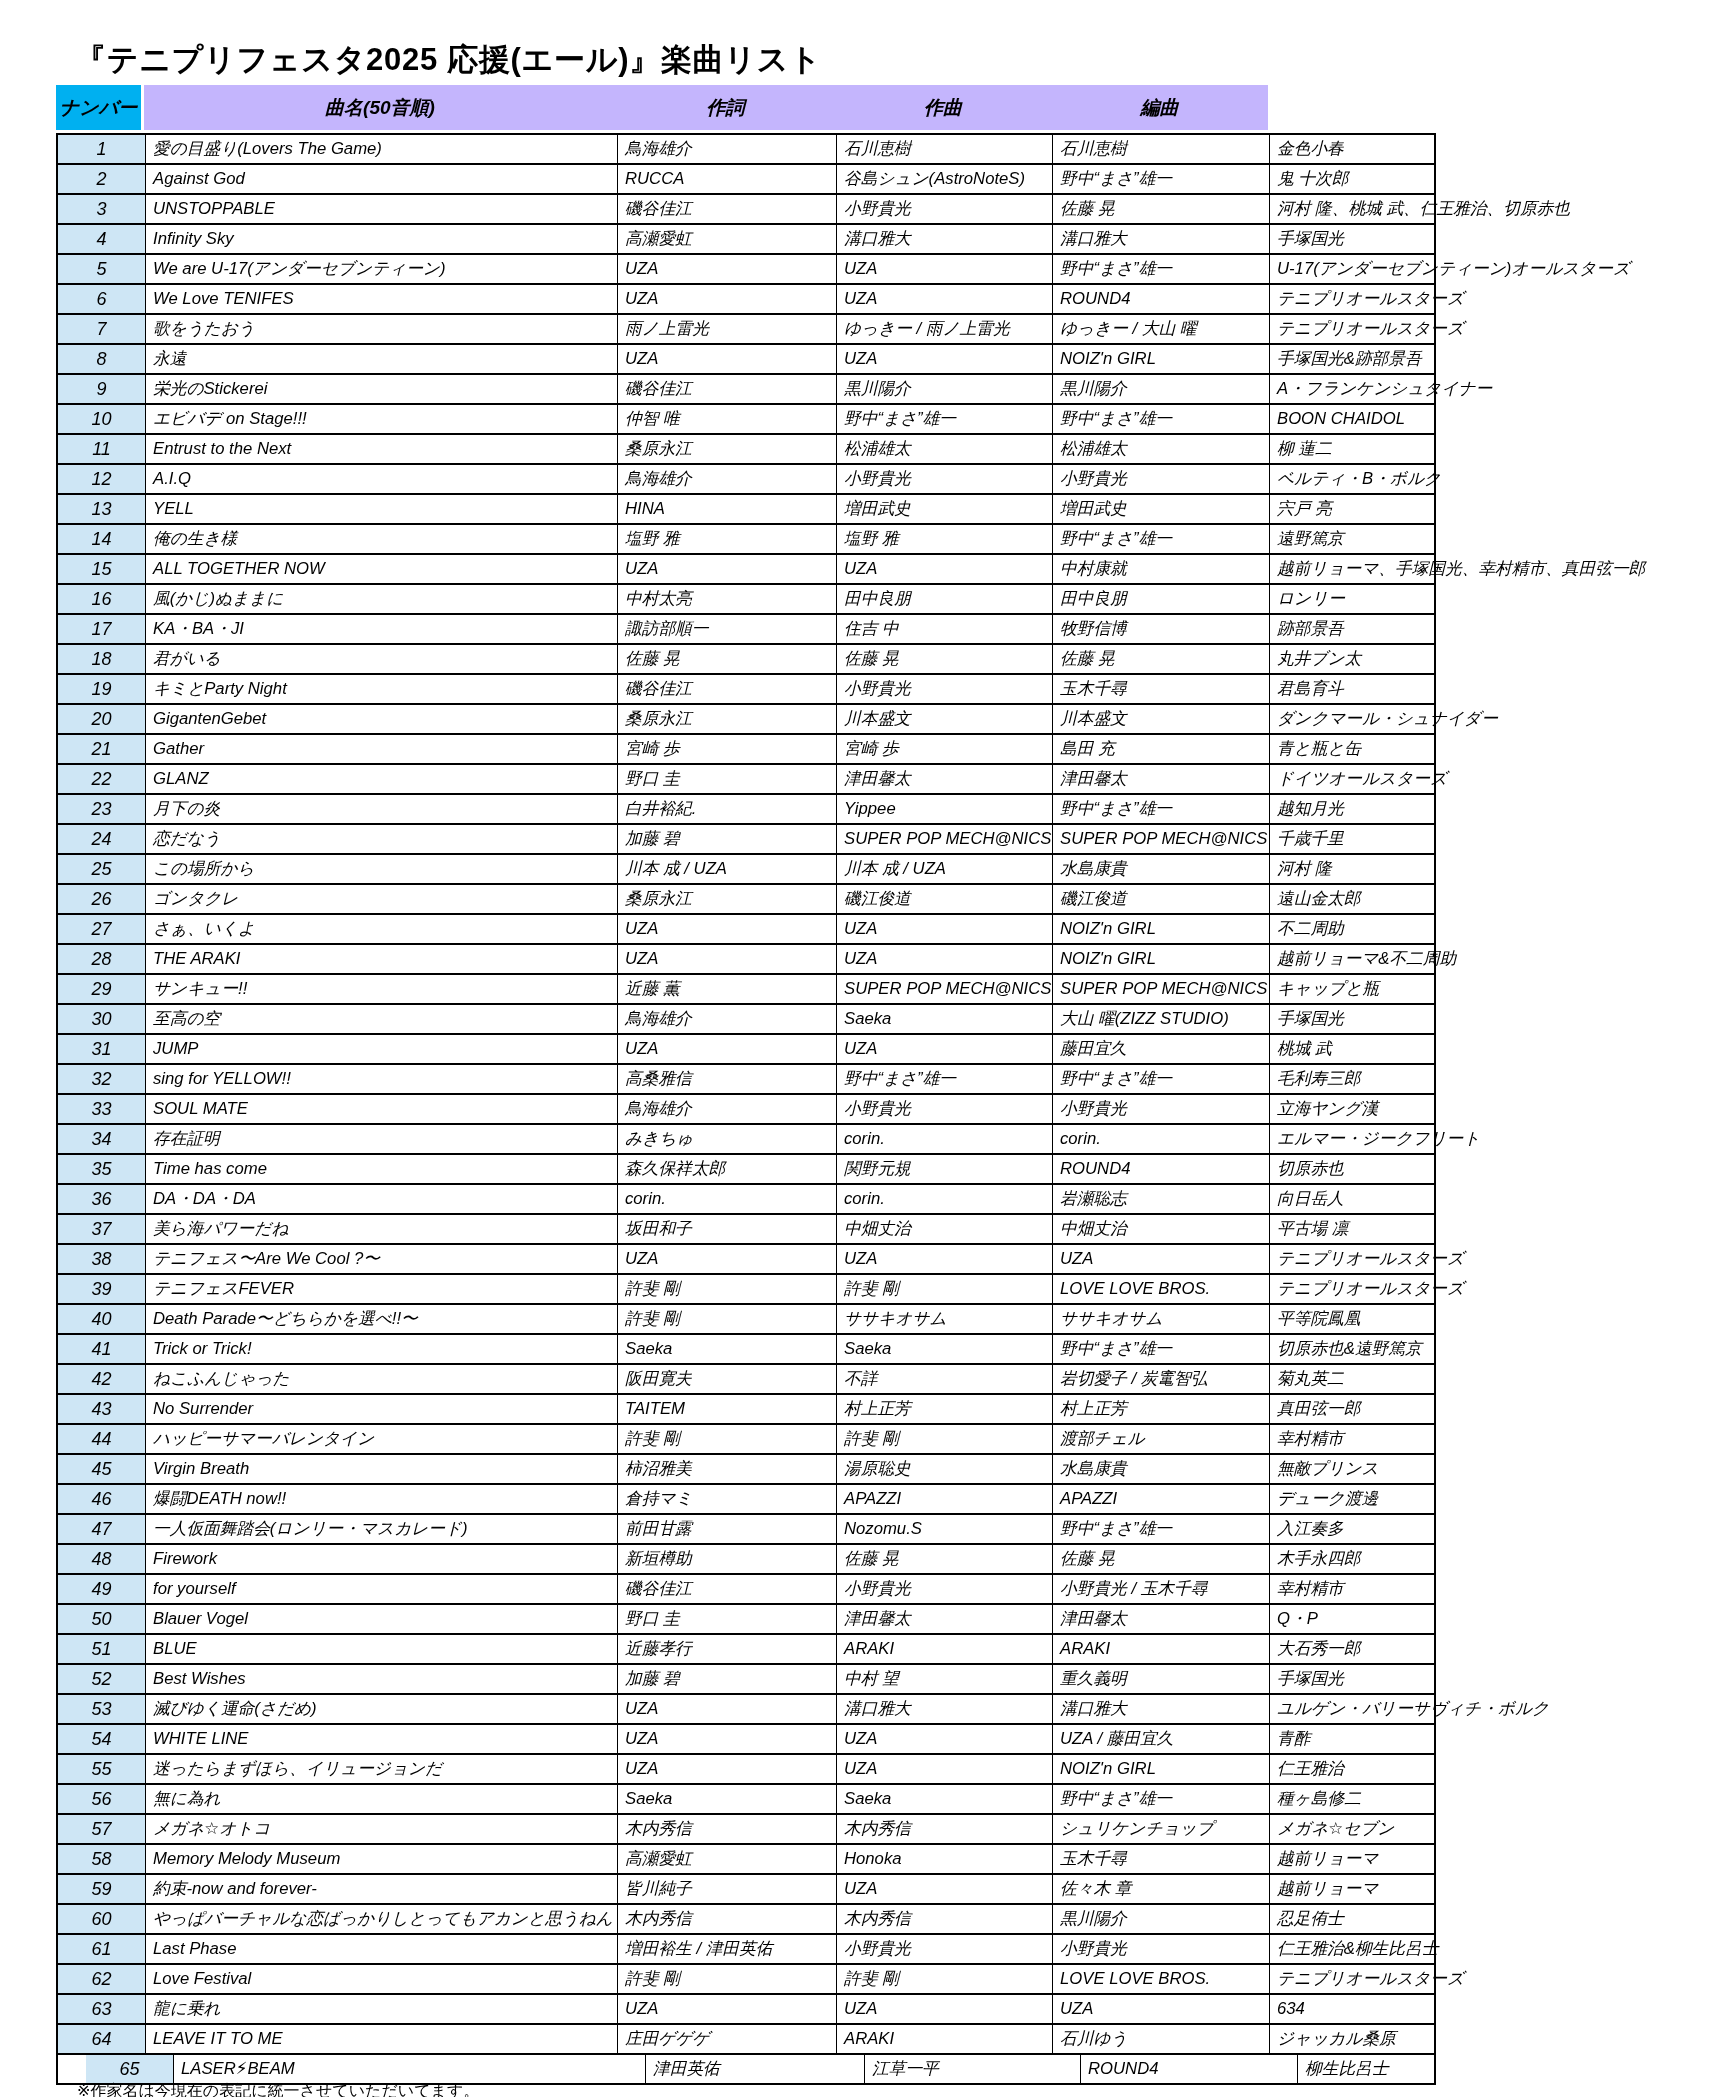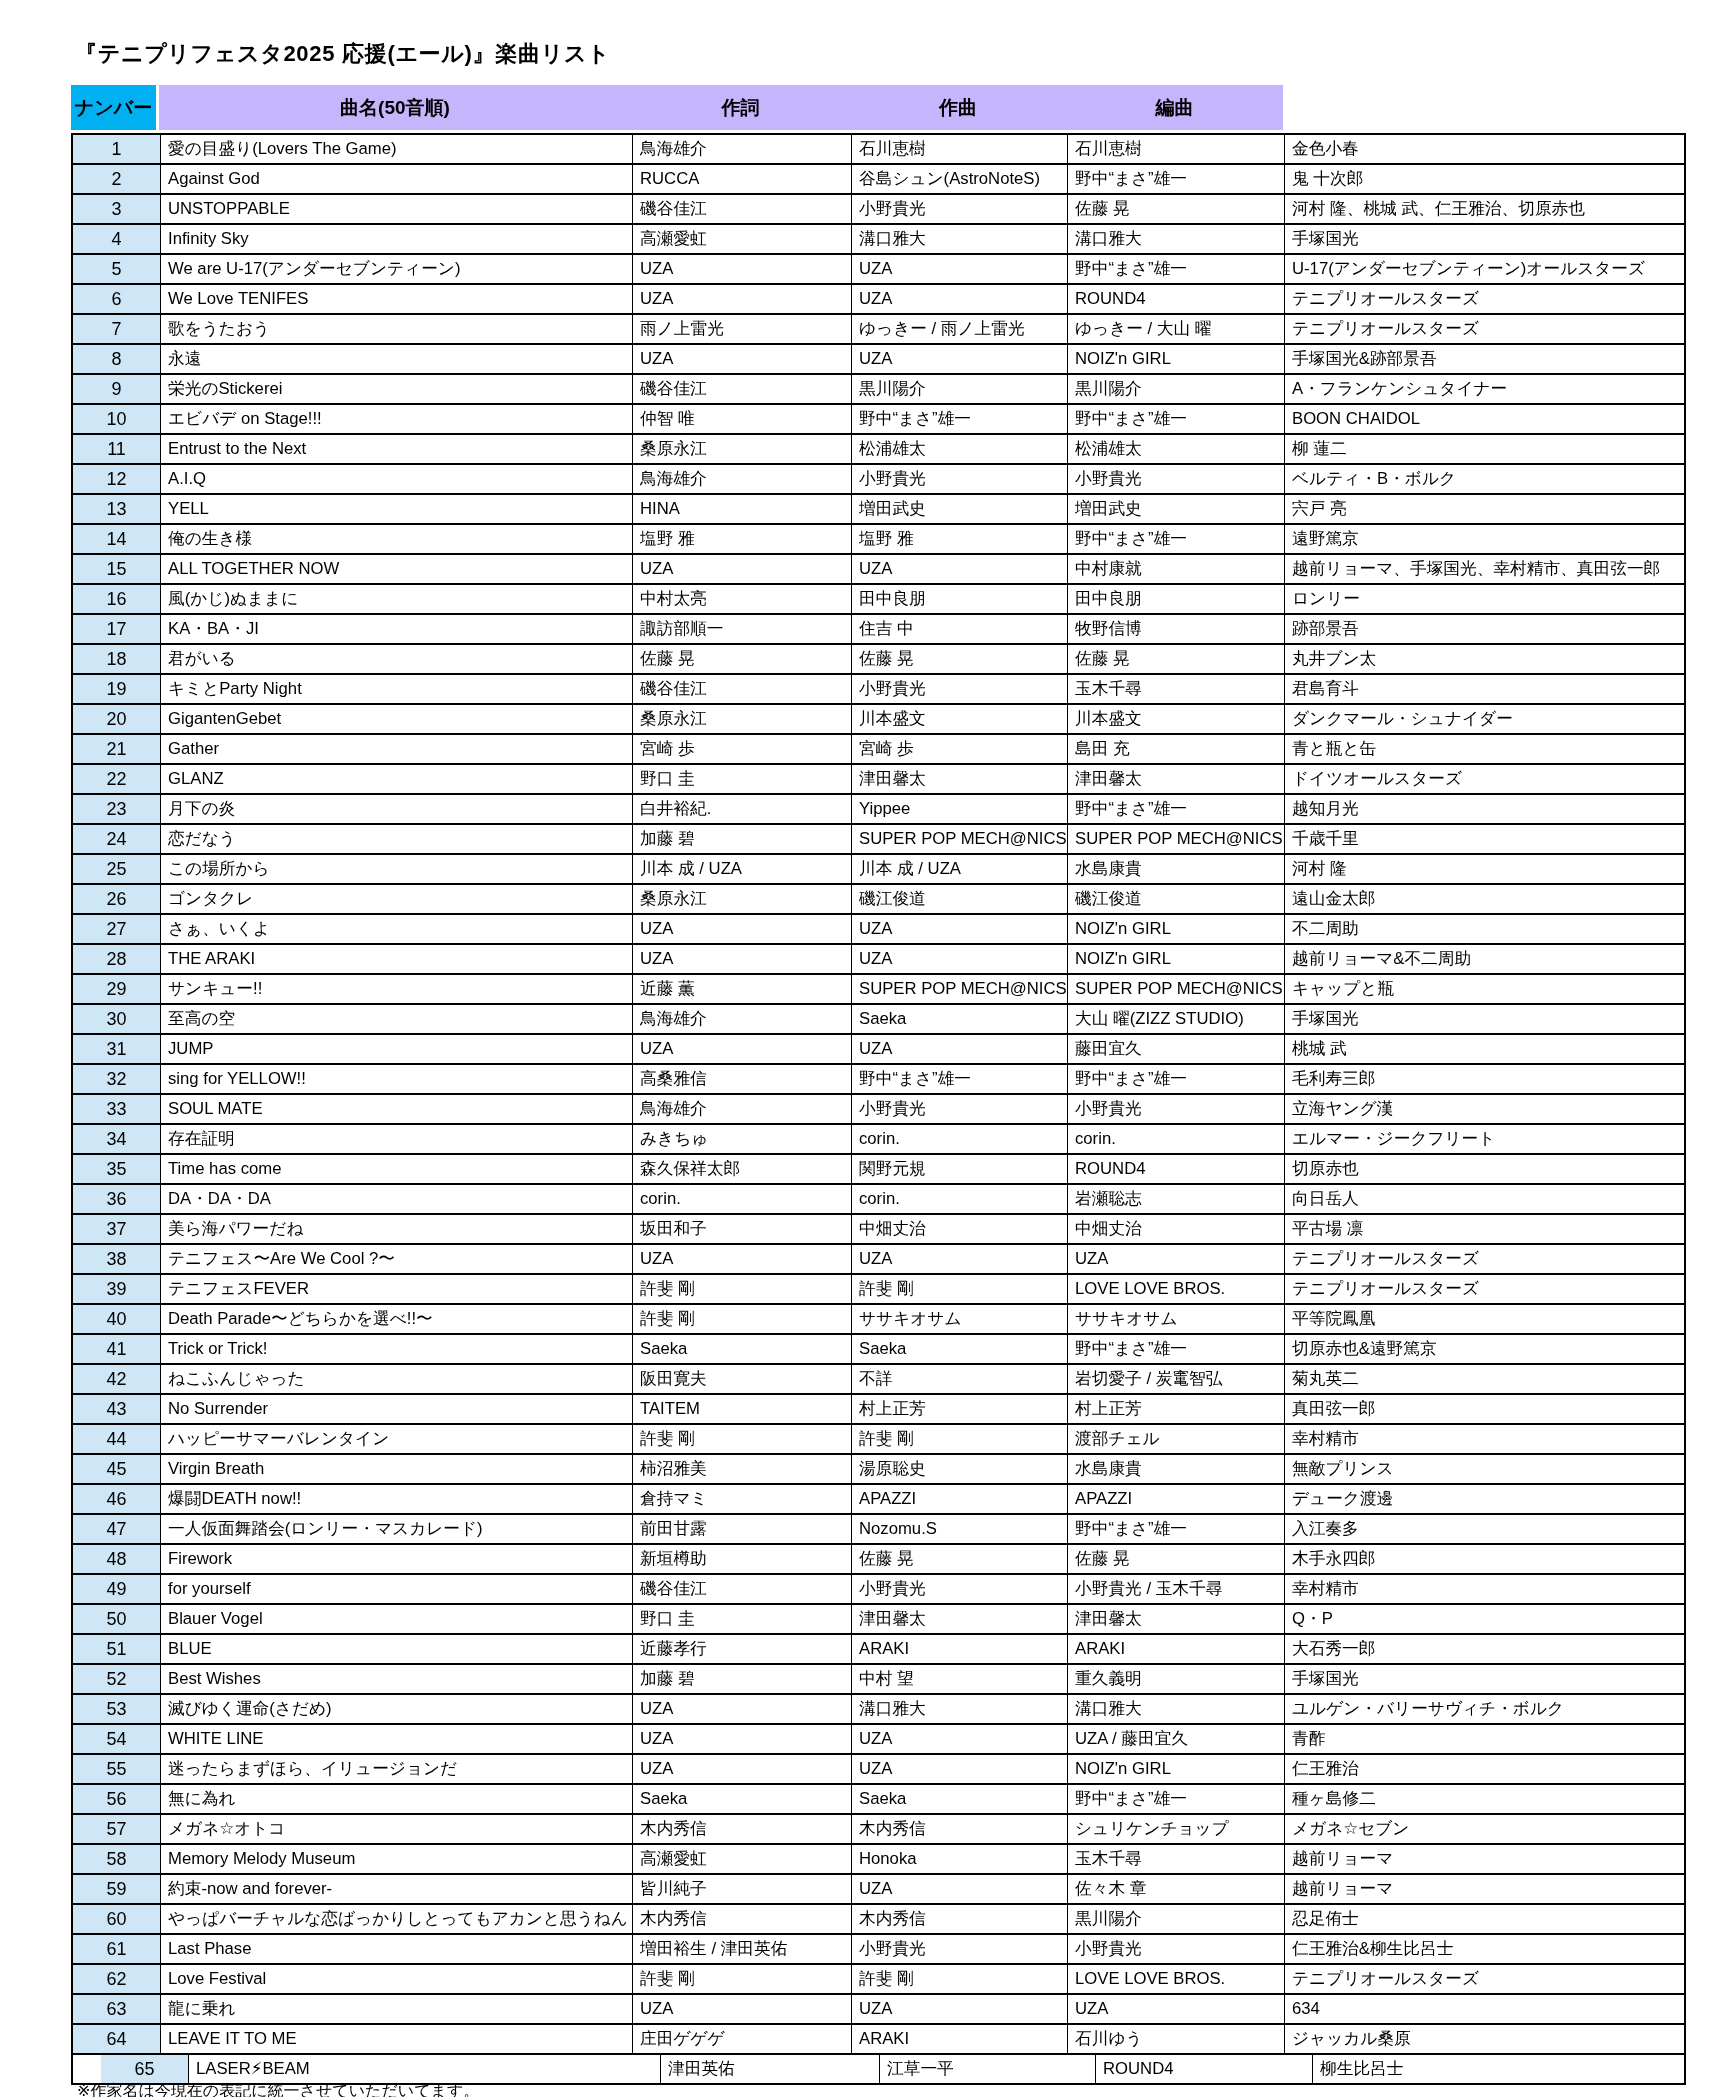--- a/index.html
+++ b/index.html
@@ -2,24 +2,24 @@
 <html lang="ja" style="font-size:11px"><head>
 <meta charset="utf-8">
 <style>
   html,body{margin:0;padding:0;}
   body{
     width:1728px;height:2097px;position:relative;background:#ffffff;
     font-family:"Liberation Sans","DejaVu Sans",sans-serif;color:#000;
   }
   .page-title{
     position:absolute;left:75px;top:39px;
-    font-size:22px;font-weight:bold;letter-spacing:0.7px;white-space:nowrap;
+    font-size:31px;font-weight:bold;letter-spacing:0.7px;white-space:nowrap;
   }
   .songtable{
-    position:absolute;left:71px;top:85px;width:1615px;box-sizing:border-box;
+    position:absolute;left:56px;top:85px;width:1380px;box-sizing:border-box;font-style:italic;
   }
   .grid-row{
     display:grid;
     grid-template-columns:88px 472px 219px 216px 217px 415px;
   }
   
   .thead .th{
     height:45px;line-height:45px;font-weight:bold;font-size:19px;
     text-align:center;background:#c4b5fd;overflow:hidden;white-space:nowrap;
     box-sizing:border-box;

